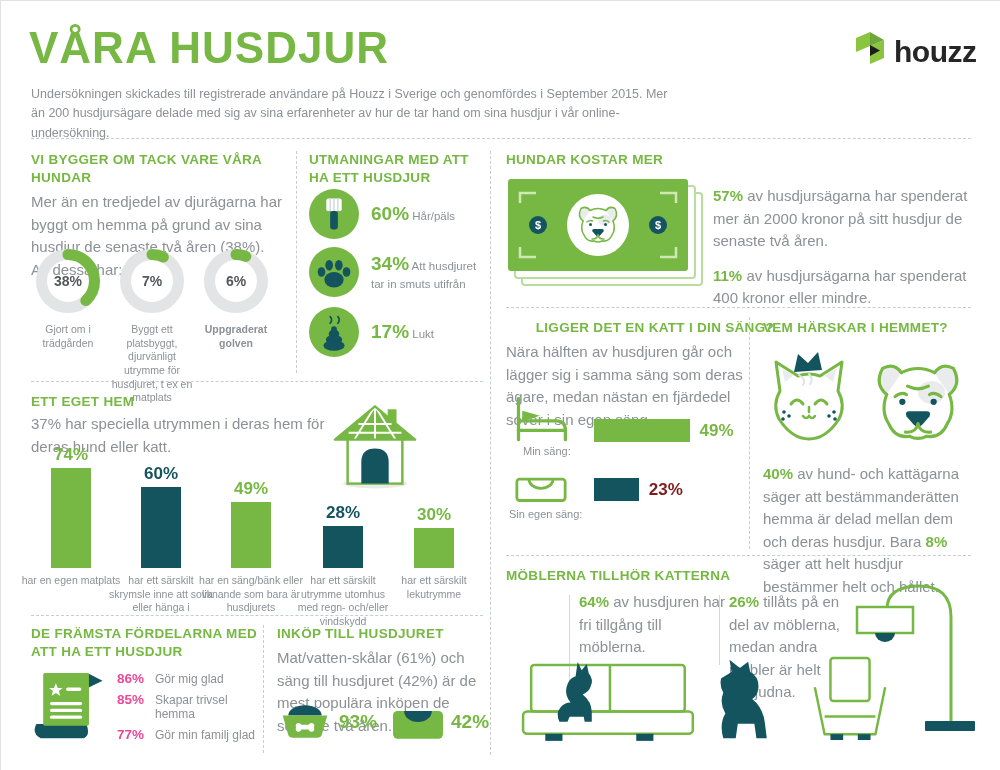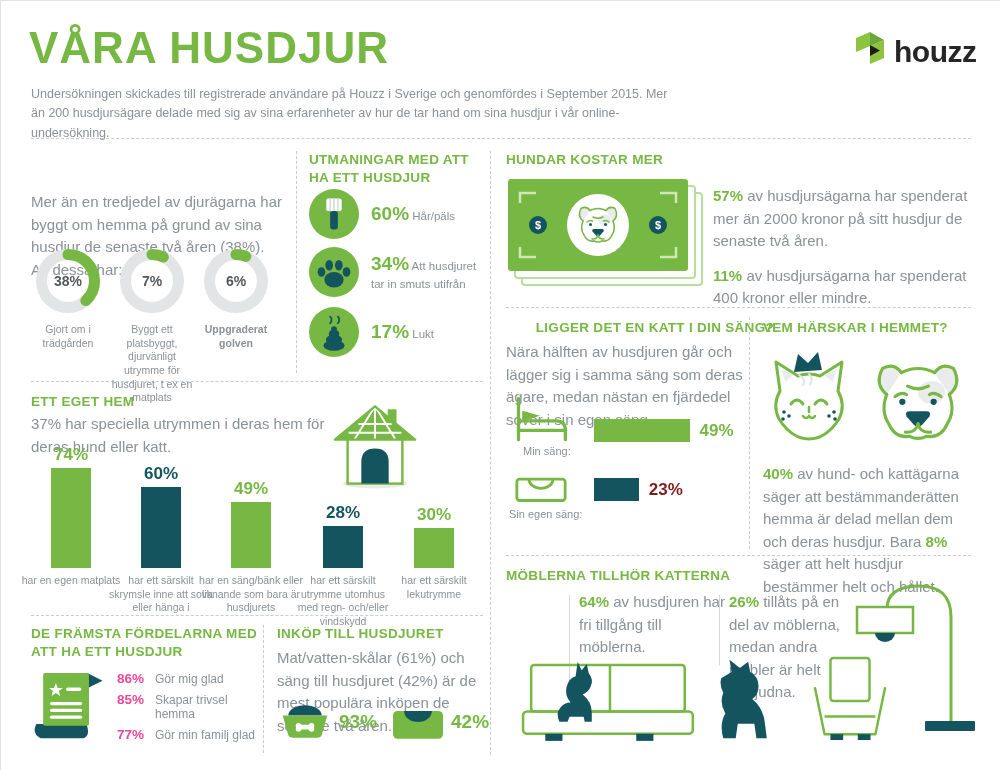--- a/index.html
+++ b/index.html
@@ -83,20 +83,21 @@
 
   <div class="v-dash" style="left:295px;top:150px;height:222px;"></div>
   <div class="v-dash" style="left:489px;top:150px;height:604px;"></div>
   <div class="h-dash" style="left:30px;top:380px;width:452px;"></div>
   <div class="h-dash" style="left:30px;top:614px;width:452px;"></div>
   <div class="v-dash" style="left:262px;top:624px;height:128px;"></div>
   <div class="h-dash" style="left:505px;top:306px;width:465px;"></div>
   <div class="v-dash" style="left:748px;top:316px;height:232px;"></div>
   <div class="h-dash" style="left:505px;top:554px;width:465px;"></div>
 
+  <div class="abs sec-h" style="left:30px;top:150px;width:258px;">VI BYGGER OM TACK VARE VÅRA HUNDAR</div>
   <div class="abs body-t" style="left:30px;top:190px;width:254px;">Mer än en tredjedel av djurägarna har byggt om hemma på grund av sina husdjur de senaste två åren (38%). Av dessa har:</div>
 
   <div class="donut-col" style="left:26px;top:244px;">
     <div class="donut-wrap">
       <svg width="72" height="72" viewBox="0 0 72 72">
         <circle cx="36" cy="36" r="26.5" fill="none" stroke-width="11" style="stroke: rgb(227, 228, 230);"></circle>
         <circle cx="36" cy="36" r="26.5" fill="none" stroke-width="11" stroke-linecap="round" transform="rotate(-90 36 36)" stroke-dasharray="63.271676043298434 166.50441064025904" style="stroke: rgb(118, 184, 67);"></circle>
       </svg>
       <div class="donut-center">38%</div>
     </div>

